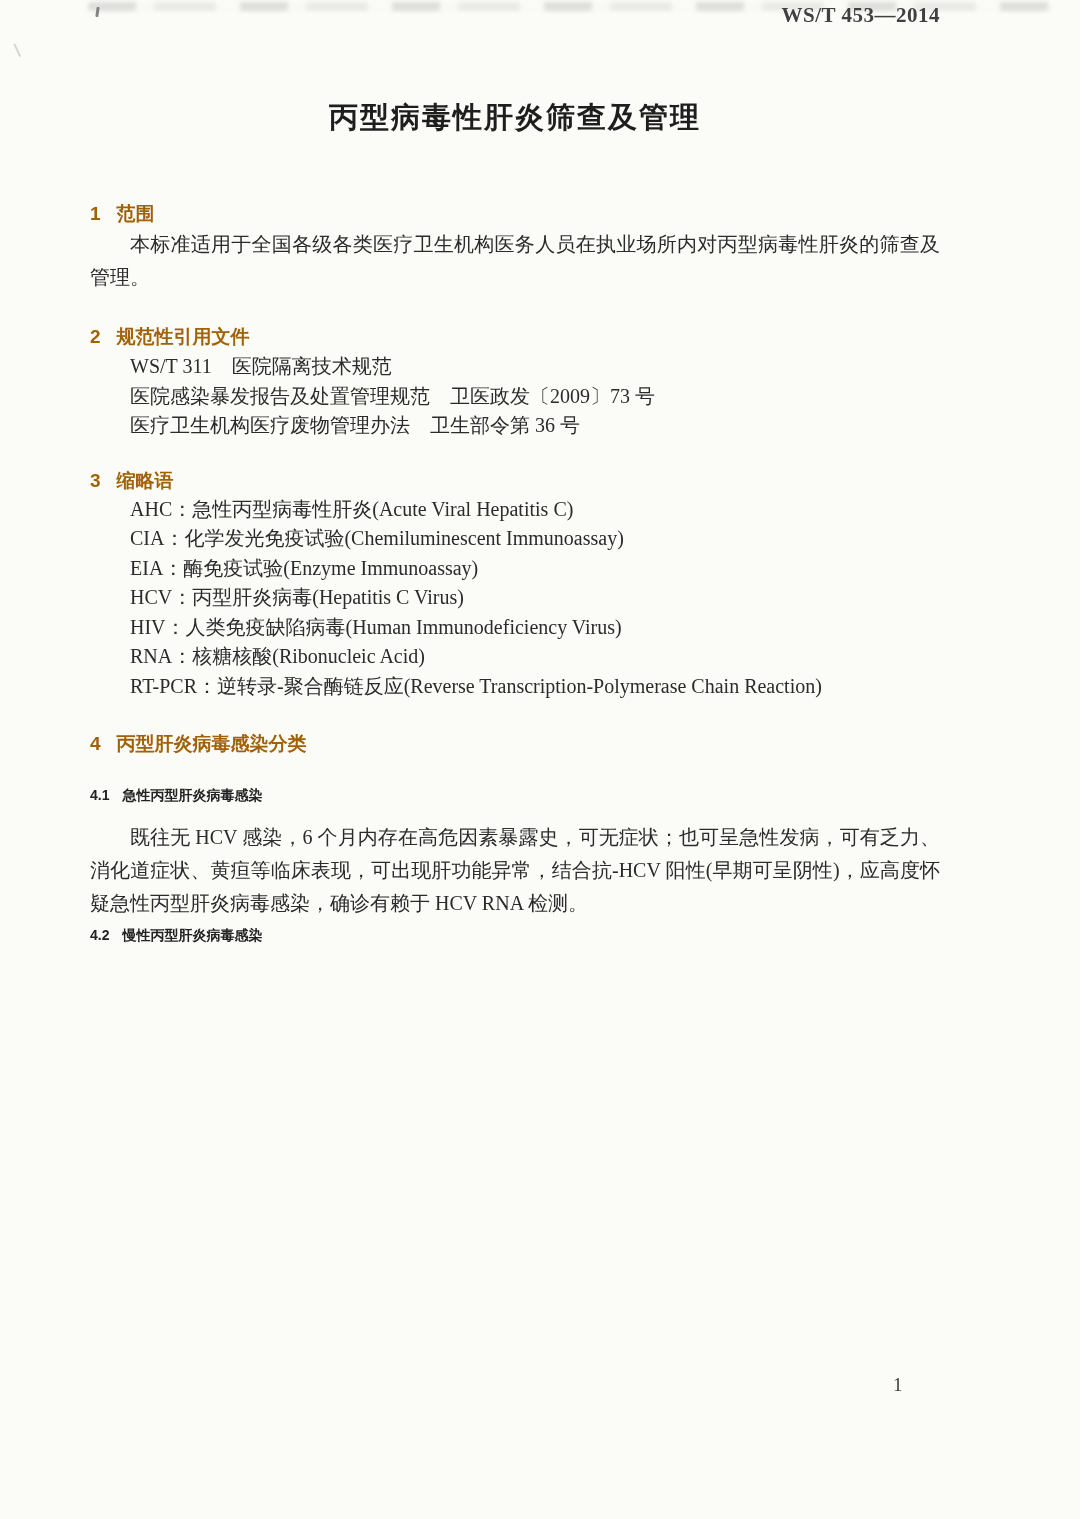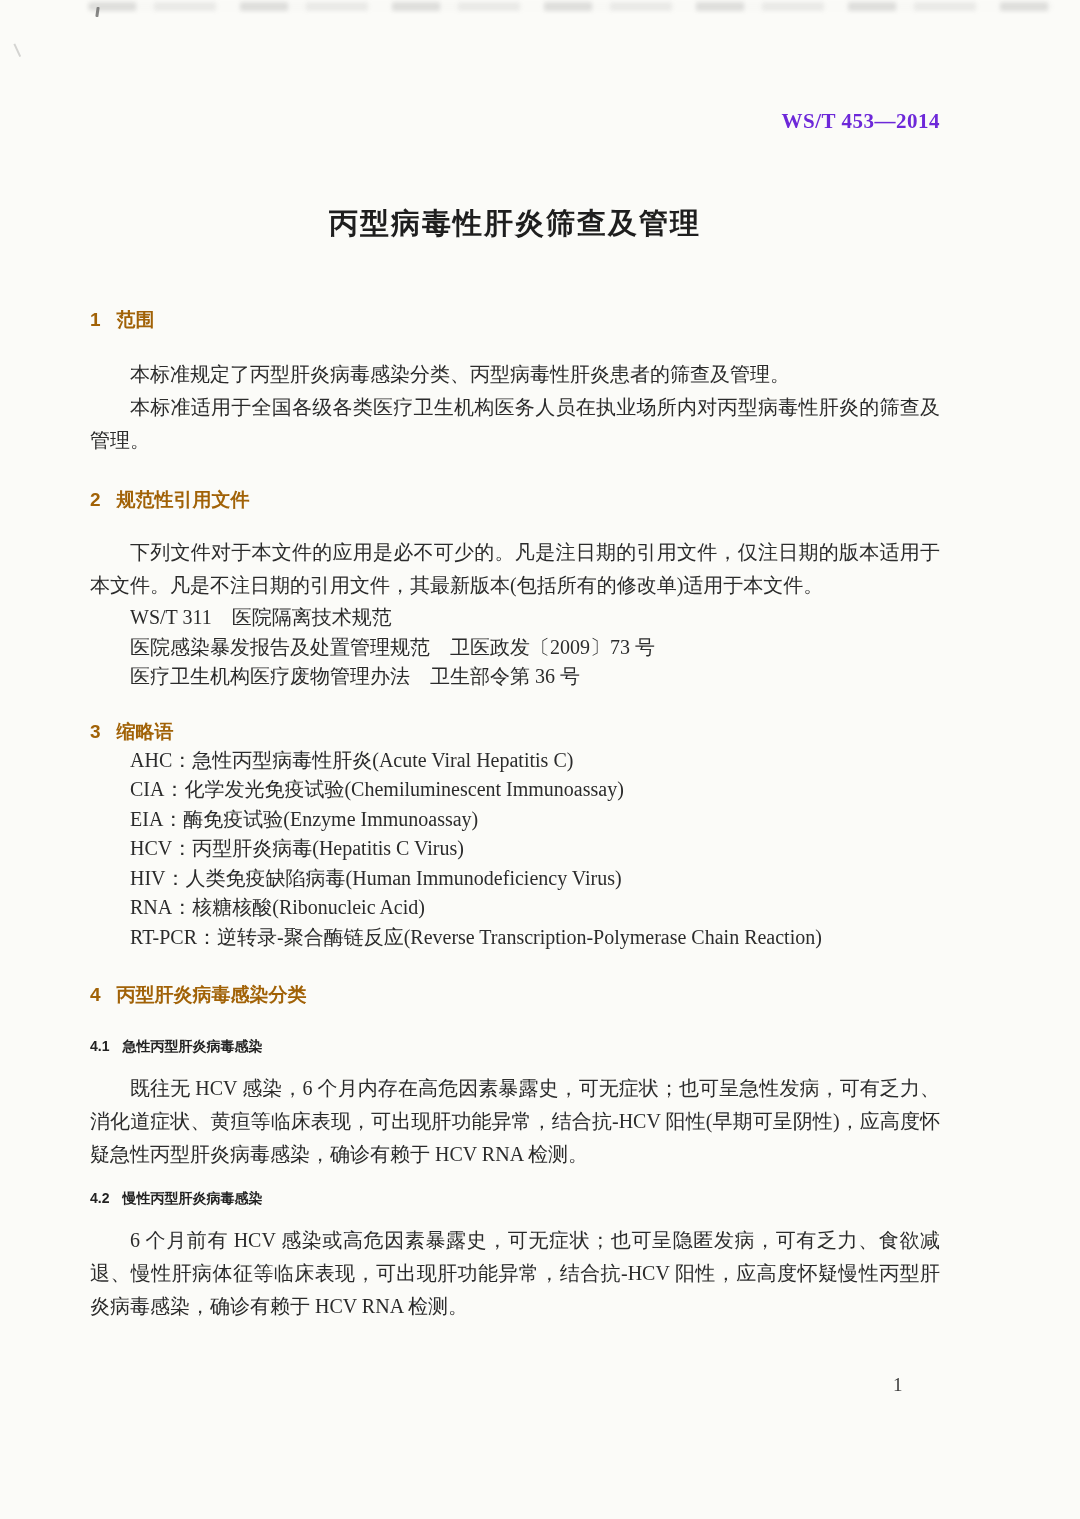--- a/index.html
+++ b/index.html
@@ -22,23 +22,23 @@
     filter:blur(2px); border-radius:4px; opacity:.55;
   }
   .mark-a { position:absolute; top:7px; left:96px; width:3px; height:10px;
     background:#4a4a4a; opacity:.65; transform:rotate(8deg); border-radius:1px; }
   .mark-b { position:absolute; top:42px; left:16px; width:8px; height:14px;
     border-left:2px solid #9a9a98; opacity:.4; transform:rotate(-25deg); }
 
   .content { position:absolute; left:90px; top:0; width:850px; }
 
   .doc-code {
-    margin-top:106px; text-align:right;
+    text-align:right;
     font-size:21px; line-height:30px; font-weight:bold;
-    letter-spacing:.5px; color:#6d28d9;
+    letter-spacing:.5px; color:#404040;
   }
   .doc-title {
     margin-top:68px; text-align:center;
     font-family:"Liberation Sans", sans-serif;
     font-size:29px; line-height:38px; font-weight:bold;
     letter-spacing:2px; color:#1e1e1e;
   }
   .sec-head {
     font-family:"Liberation Sans", sans-serif;
     font-size:19px; line-height:28px; font-weight:bold; color:#a16207;
@@ -47,21 +47,21 @@
   .sub-head {
     font-family:"Liberation Sans", sans-serif;
     font-size:14px; line-height:26px; font-weight:bold; color:#222;
   }
   .sub-head .num { margin-right:13px; }
   .h-scope  { margin-top:64px; }
   .h-norm   { margin-top:29px; }
   .h-abbr   { margin-top:26px; }
   .h-class  { margin-top:28px; }
   .h-s41    { margin-top:24px; }
-  .h-s42    { margin-top:14px; }
+  .h-s42    { margin-top:2px; }
 
   .para {
     font-size:20px; line-height:33px; text-indent:2em;
     text-align:justify; color:#2b2b2b;
   }
   .p-first  { margin-top:24px; }
   .p-norm   { margin-top:22px; }
   .p-41, .p-42 { margin-top:13px; }
 
   .ref-list { margin-top:1px; }
@@ -87,27 +87,25 @@
 
   <div class="content">
 
     <div class="doc-code">WS/T 453—2014</div>
 
     <h1 class="doc-title">丙型病毒性肝炎筛查及管理</h1>
 
     <h2 class="sec-head h-scope">
       <span class="num">1</span><span>范围</span>
     </h2>
-    <p class="para p-first">本标准规定了丙型肝炎病毒感染分类、丙型病毒性肝炎患者的筛查及管理。</p>
     <p class="para">本标准适用于全国各级各类医疗卫生机构医务人员在执业场所内对丙型病毒性肝炎的筛查及管理。</p>
 
     <h2 class="sec-head h-norm">
       <span class="num">2</span><span>规范性引用文件</span>
     </h2>
-    <p class="para p-norm">下列文件对于本文件的应用是必不可少的。凡是注日期的引用文件，仅注日期的版本适用于本文件。凡是不注日期的引用文件，其最新版本(包括所有的修改单)适用于本文件。</p>
     <div class="ref-list">
       <div class="ref-line">WS/T 311　医院隔离技术规范</div>
       <div class="ref-line">医院感染暴发报告及处置管理规范　卫医政发〔2009〕73 号</div>
       <div class="ref-line">医疗卫生机构医疗废物管理办法　卫生部令第 36 号</div>
     </div>
 
     <h2 class="sec-head h-abbr">
       <span class="num">3</span><span>缩略语</span>
     </h2>
     <div class="abbr-list">
@@ -125,19 +123,18 @@
     </h2>
 
     <h3 class="sub-head h-s41">
       <span class="num">4.1</span><span>急性丙型肝炎病毒感染</span>
     </h3>
     <p class="para p-41">既往无 HCV 感染，6 个月内存在高危因素暴露史，可无症状；也可呈急性发病，可有乏力、消化道症状、黄疸等临床表现，可出现肝功能异常，结合抗-HCV 阳性(早期可呈阴性)，应高度怀疑急性丙型肝炎病毒感染，确诊有赖于 HCV RNA 检测。</p>
 
     <h3 class="sub-head h-s42">
       <span class="num">4.2</span><span>慢性丙型肝炎病毒感染</span>
     </h3>
-    <p class="para p-42">6 个月前有 HCV 感染或高危因素暴露史，可无症状；也可呈隐匿发病，可有乏力、食欲减退、慢性肝病体征等临床表现，可出现肝功能异常，结合抗-HCV 阳性，应高度怀疑慢性丙型肝炎病毒感染，确诊有赖于 HCV RNA 检测。</p>
 
   </div>
 
   <div class="page-num">1</div>
 
 </div>
 
 </body></html>

